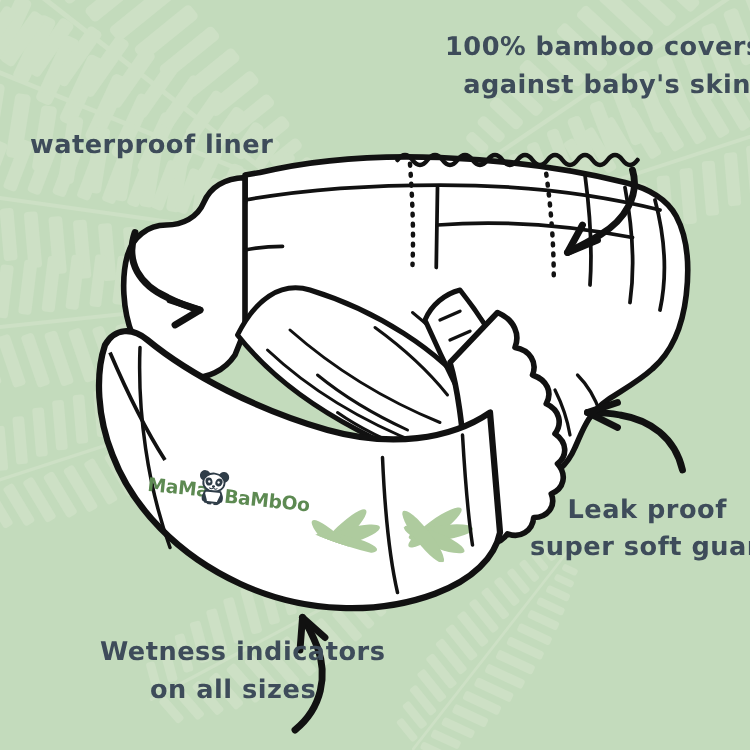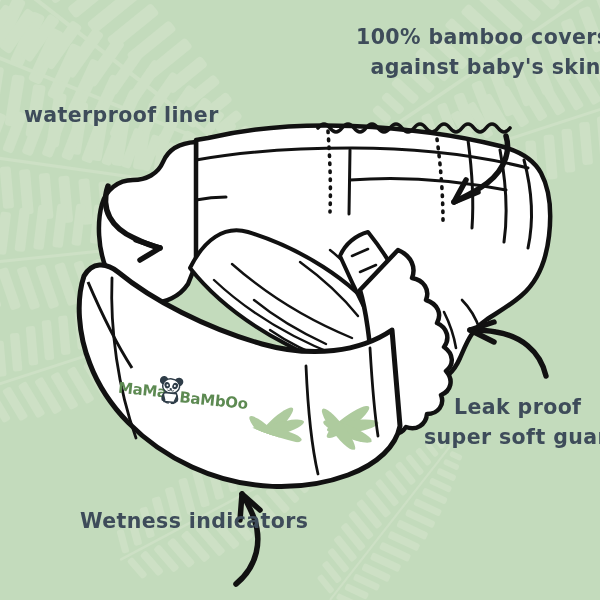--- a/index.html
+++ b/index.html
@@ -388,20 +388,21 @@
     <span class="l2">waterproof liner</span>
   </div>
 
   <div class="callout" id="callout-leak-proof">
     <span class="l1">Leak proof</span>
     <span class="l2">super soft guards</span>
   </div>
 
   <div class="callout" id="callout-wetness">
     <span class="l1">Wetness indicators</span>
+    <span class="l2">on all sizes</span>
   </div>
 
   <div class="logo-wrap">
     <span class="logo-text" id="logo-word-mama">MaMa</span>
     <svg id="panda-icon" viewBox="0 0 60 60">
 
       <circle cx="14" cy="14" r="8.5" fill="#2f3d48"></circle>
       <circle cx="44" cy="14" r="8.5" fill="#2f3d48"></circle>
 
       <ellipse cx="29" cy="24" rx="17" ry="14.5" fill="#ffffff" stroke="#2f3d48" stroke-width="3"></ellipse>

